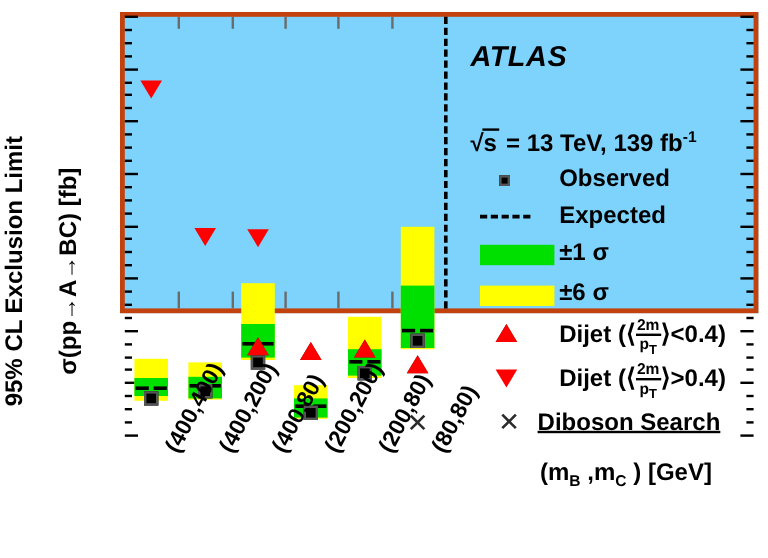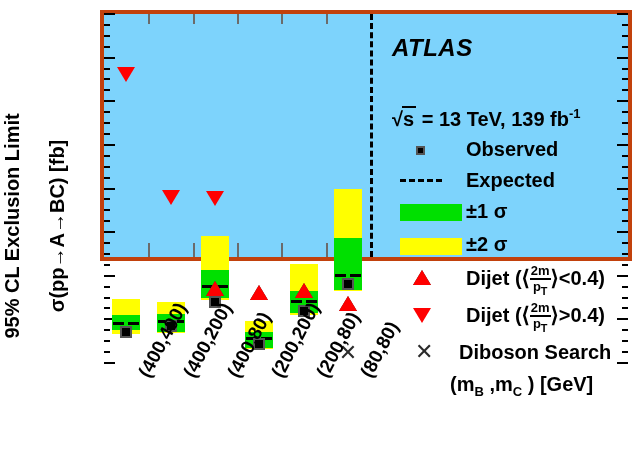--- a/index.html
+++ b/index.html
@@ -209,40 +209,40 @@
       <div class="leg-mark" style="left:8px;top:43px;width:42px;height:0;border-top:3px dashed #000;"></div>
       <div class="leg-mark swatch" style="left:8px;top:68px;background:#00e000;"></div>
       <div class="leg-mark swatch" style="left:8px;top:102px;background:#ffff00;"></div>
       <div class="leg-mark tri-up" style="left:21px;top:134px;"></div>
       <div class="leg-mark tri-down" style="left:21px;top:172px;"></div>
       <div class="leg-mark cross" style="left:23px;top:216px;">✕</div>
 
       <div class="leg-row" style="left:74px;top:2px;">Observed</div>
       <div class="leg-row" style="left:74px;top:33px;">Expected</div>
       <div class="leg-row" style="left:74px;top:64px;text-align:right;">±1 σ</div>
-      <div class="leg-row" style="left:74px;top:97px;">±2 σ</div>
+      <div class="leg-row" style="left:74px;top:97px;">±6 σ</div>
 
       <div class="leg-row" style="left:74px;top:128px;">
         <span>Dijet (</span><span class="angle">⟨</span><span class="frac"><span class="num">2m</span><span class="den"><span>p</span><sub>T</sub></span></span><span class="angle">⟩</span><span>&lt;0.4)</span>
       </div>
 
       <div class="leg-row" style="left:74px;top:165px;">
         <span>Dijet (</span><span class="angle">⟨</span><span class="frac"><span class="num">2m</span><span class="den"><span>p</span><sub>T</sub></span></span><span class="angle">⟩</span><span>&gt;0.4)</span>
       </div>
 
-      <div class="leg-row" style="left:67px;top:205px;">Diboson Search</div>
+      <div class="leg-row" style="left:56px;top:205px;text-decoration:underline;">Diboson Search</div>
     </div>
   </div>
 
   <div class="xcats" id="xcats">
       <div class="xcat" style="left: 134.167px; top: 371px;">(400,400)</div>
       <div class="xcat" style="left: 178.5px; top: 371px;">(400,200)</div>
       <div class="xcat" style="left: 222.833px; top: 371px;">(400,80)</div>
       <div class="xcat" style="left: 267.167px; top: 371px;">(200,200)</div>
       <div class="xcat" style="left: 311.5px; top: 371px;">(200,80)</div>
       <div class="xcat" style="left: 355.833px; top: 371px;">(80,80)</div>
     </div>
 
-  <div class="xaxislabel" style="left:450px;top:373px;">
+  <div class="xaxislabel" style="left:450px;top:383px;">
     <span>(m</span><sub>B</sub><span> ,m</span><sub>C</sub><span> ) [GeV]</span>
   </div>
 
 </div>
 
 </body></html>

